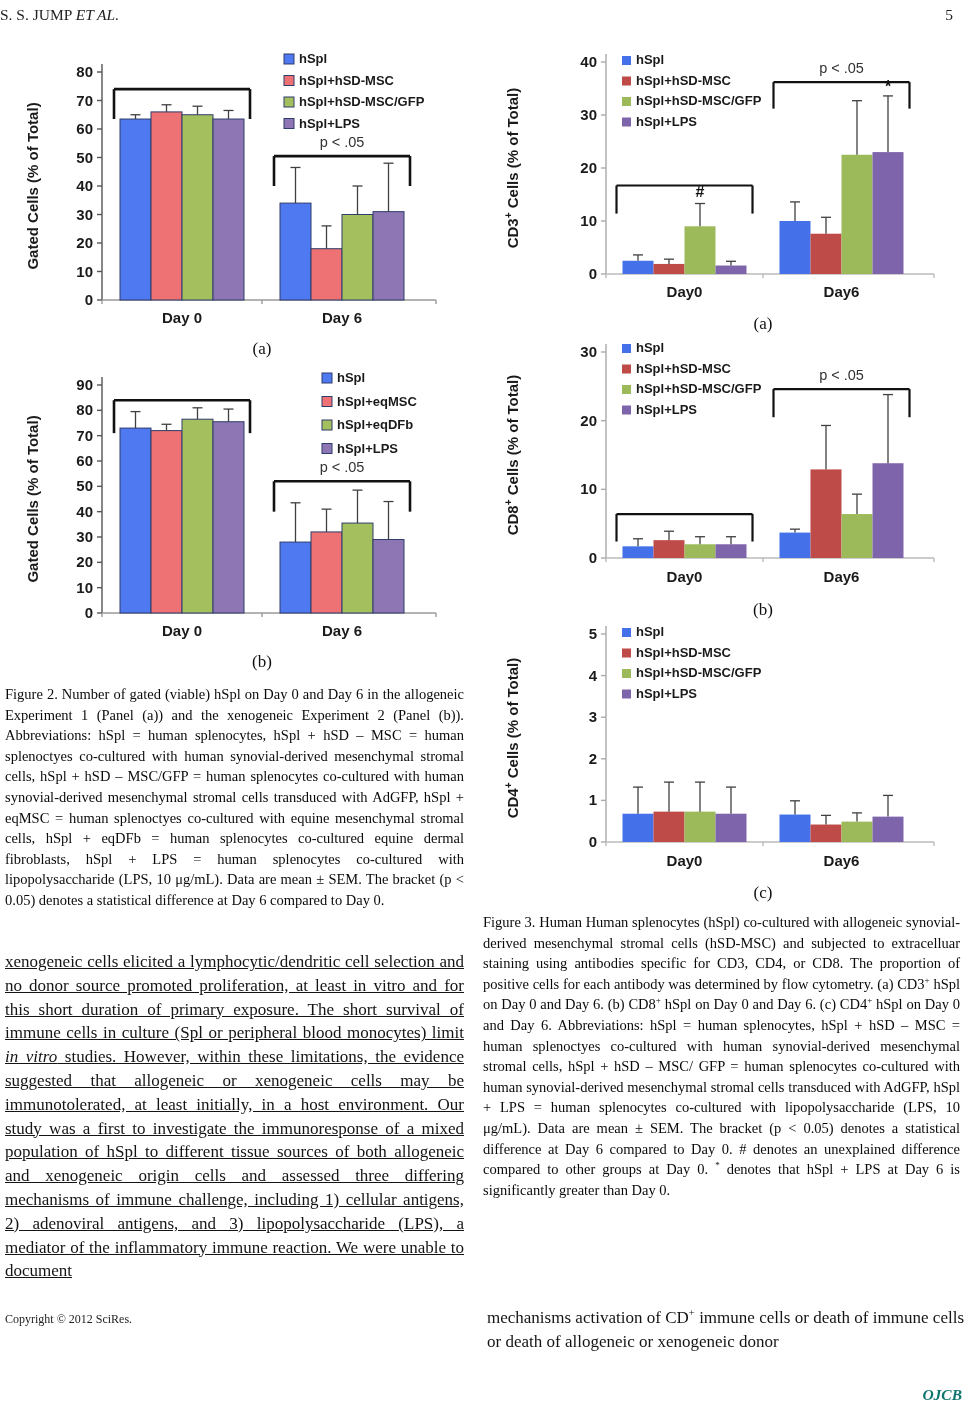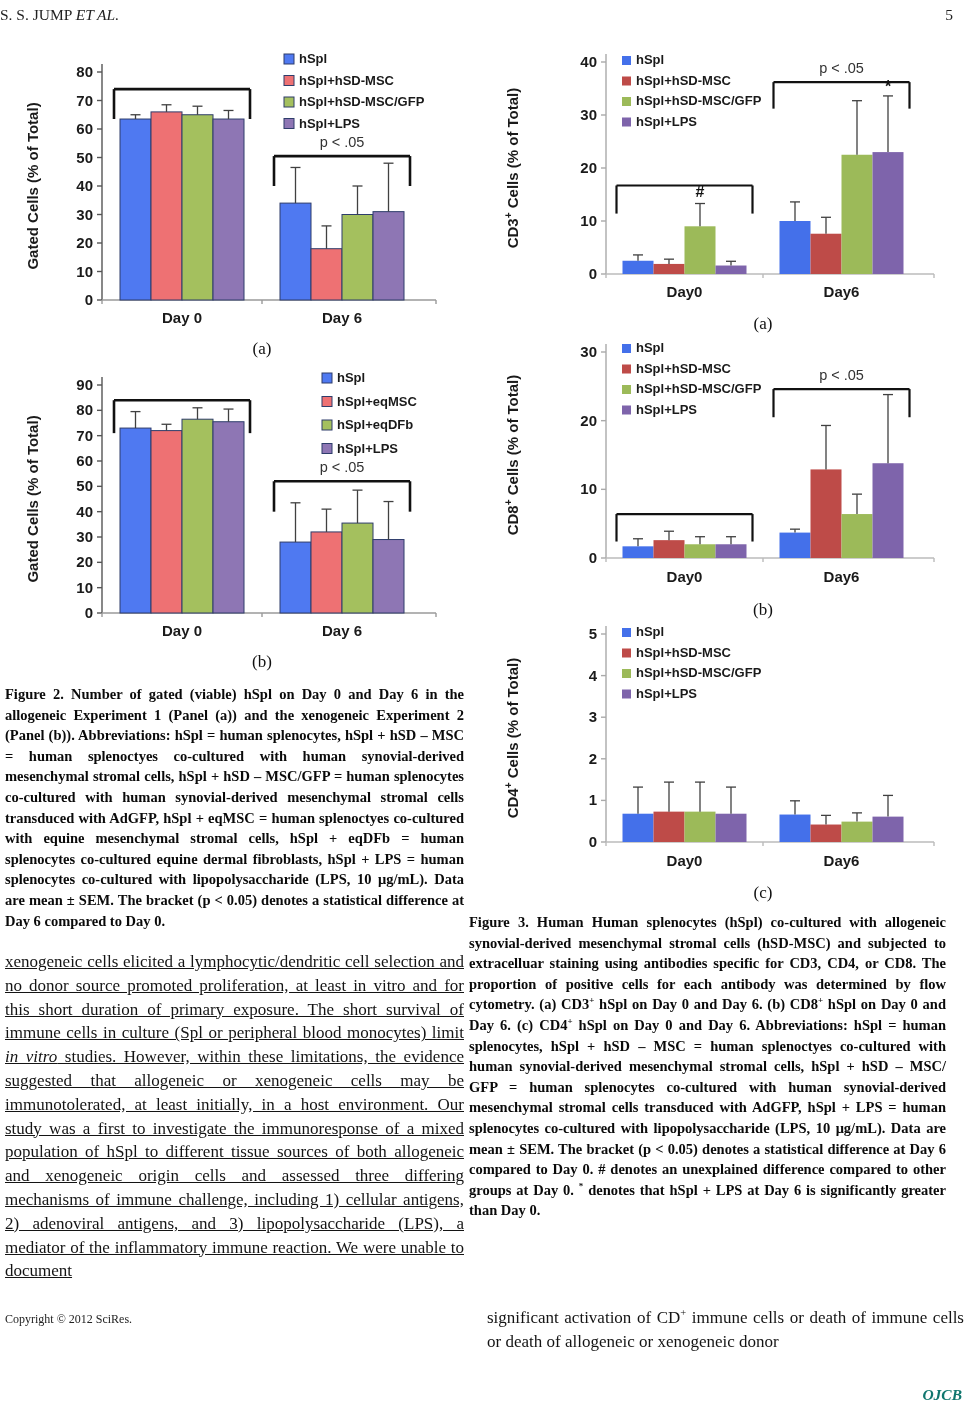--- a/index.html
+++ b/index.html
@@ -8,24 +8,24 @@
           font-family:"Liberation Serif", serif; color:#111; }
   .hdr { position:absolute; top:6px; left:0; width:100%; text-align:left;
          font-size:15.5px; color:#222; }
   .pageno { position:absolute; top:6px; right:14px; font-size:15.5px; color:#222; }
   .chart { position:absolute; }
   #chart-fig2a { left:22px;  top:50px;  width:445px; height:312px; }
   #chart-fig2b { left:22px;  top:363px; width:445px; height:312px; }
   #chart-fig3a { left:492px; top:44px;  width:472px; height:292px; }
   #chart-fig3b { left:492px; top:334px; width:472px; height:290px; }
   #chart-fig3c { left:492px; top:620px; width:472px; height:288px; }
-  .fig-caption { position:absolute; font-weight:bold; font-size:14.5px; line-height:20.6px;
+  .fig-caption { position:absolute; font-weight:normal; font-size:14.5px; line-height:20.6px;
                  text-align:justify; color:#0a0a0a; }
   #fig2-caption { left:5px;  top:684px; width:459px; }
-  #fig3-caption { left:469px; top:912px; width:477px; }
+  #fig3-caption { left:483px; top:912px; width:477px; }
   .body-text { position:absolute; font-size:17px; line-height:23.8px; text-align:justify; color:#141414; }
   #left-body  { left:5px;  top:950px;  width:459px;text-decoration:underline; }
   #right-body { left:487px; top:1306px; width:477px; }
   .it  { font-style:italic; }
   .sup { vertical-align:super; font-size:0.62em; line-height:0; }
   .foot-left  { position:absolute; left:5px;  top:1312px; font-size:12px; color:#222; }
   .foot-right { position:absolute; right:5px; top:1386px; font-size:15.5px; font-weight:bold;
                 font-style:italic; color:#0f766e; }
   svg text { font-family:"Liberation Sans", sans-serif; }
   svg .tick-lbl  { font-size:15px; font-weight:bold; fill:#1a1a1a; }
@@ -368,18 +368,18 @@
           <rect x="130" y="49" width="9" height="9" fill="#9CBA59"></rect>
           <text x="144" y="57" class="leg-lbl">hSpl+hSD-MSC/GFP</text>
           <rect x="130" y="69.5" width="9" height="9" fill="#7E64AB"></rect>
           <text x="144" y="77.5" class="leg-lbl">hSpl+LPS</text>
         </g>
         <text x="271" y="278" text-anchor="middle" class="panel-lbl">(c)</text>
       </svg></div>
 
   <p class="fig-caption" id="fig3-caption"><span>Figure 3. Human Human splenocytes (hSpl) co-cultured with allogeneic synovial-derived mesenchymal stromal cells (hSD-MSC) and subjected to extracelluar staining using antibodies specific for CD3, CD4, or CD8. The proportion of positive cells for each antibody was determined by flow cytometry. (a) CD3</span><span class="sup">+</span><span> hSpl on Day 0 and Day 6. (b) CD8</span><span class="sup">+</span><span> hSpl on Day 0 and Day 6. (c) CD4</span><span class="sup">+</span><span> hSpl on Day 0 and Day 6. Abbreviations: hSpl = human splenocytes, hSpl + hSD – MSC = human splenoctyes co-cultured with human synovial-derived mesenchymal stromal cells, hSpl + hSD – MSC/ GFP = human splenocytes co-cultured with human synovial-derived mesenchymal stromal cells transduced with AdGFP, hSpl + LPS = human splenocytes co-cultured with lipopolysaccharide (LPS, 10 μg/mL). Data are mean ± SEM. The bracket (p &lt; 0.05) denotes a statistical difference at Day 6 compared to Day 0. # denotes an unexplained difference compared to other groups at Day 0. </span><span class="sup">*</span><span> denotes that hSpl + LPS at Day 6 is significantly greater than Day 0.</span></p>
 
-  <p class="body-text" id="right-body"><span>significant activation of CD</span><span class="sup">+</span><span> immune cells or death of immune cells or death of allogeneic or xenogeneic donor</span></p>
+  <p class="body-text" id="right-body"><span>mechanisms activation of CD</span><span class="sup">+</span><span> immune cells or death of immune cells or death of allogeneic or xenogeneic donor</span></p>
 
   <div class="foot-left">Copyright © 2012 SciRes.</div>
   <div class="foot-right">OJCB</div>
 
 </div>
 
 </body></html>

